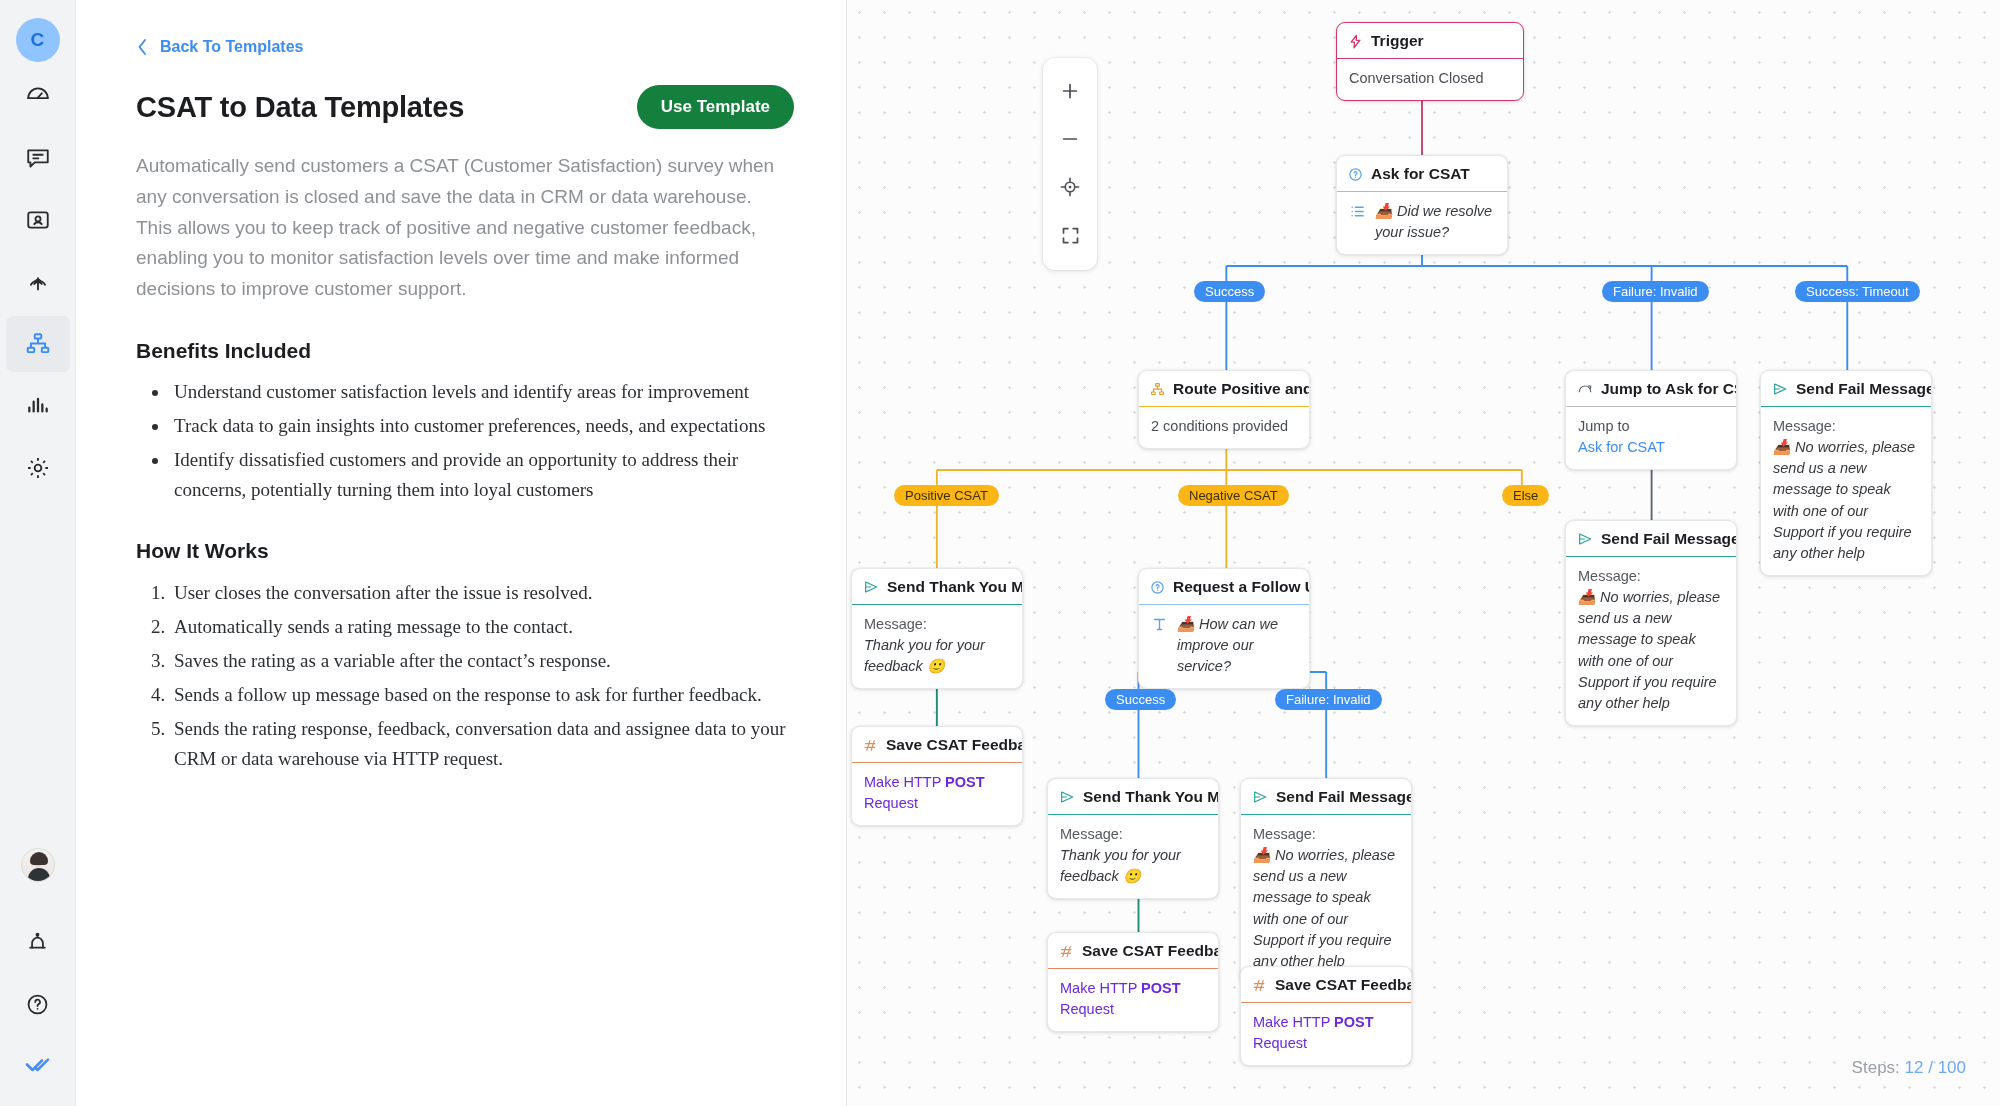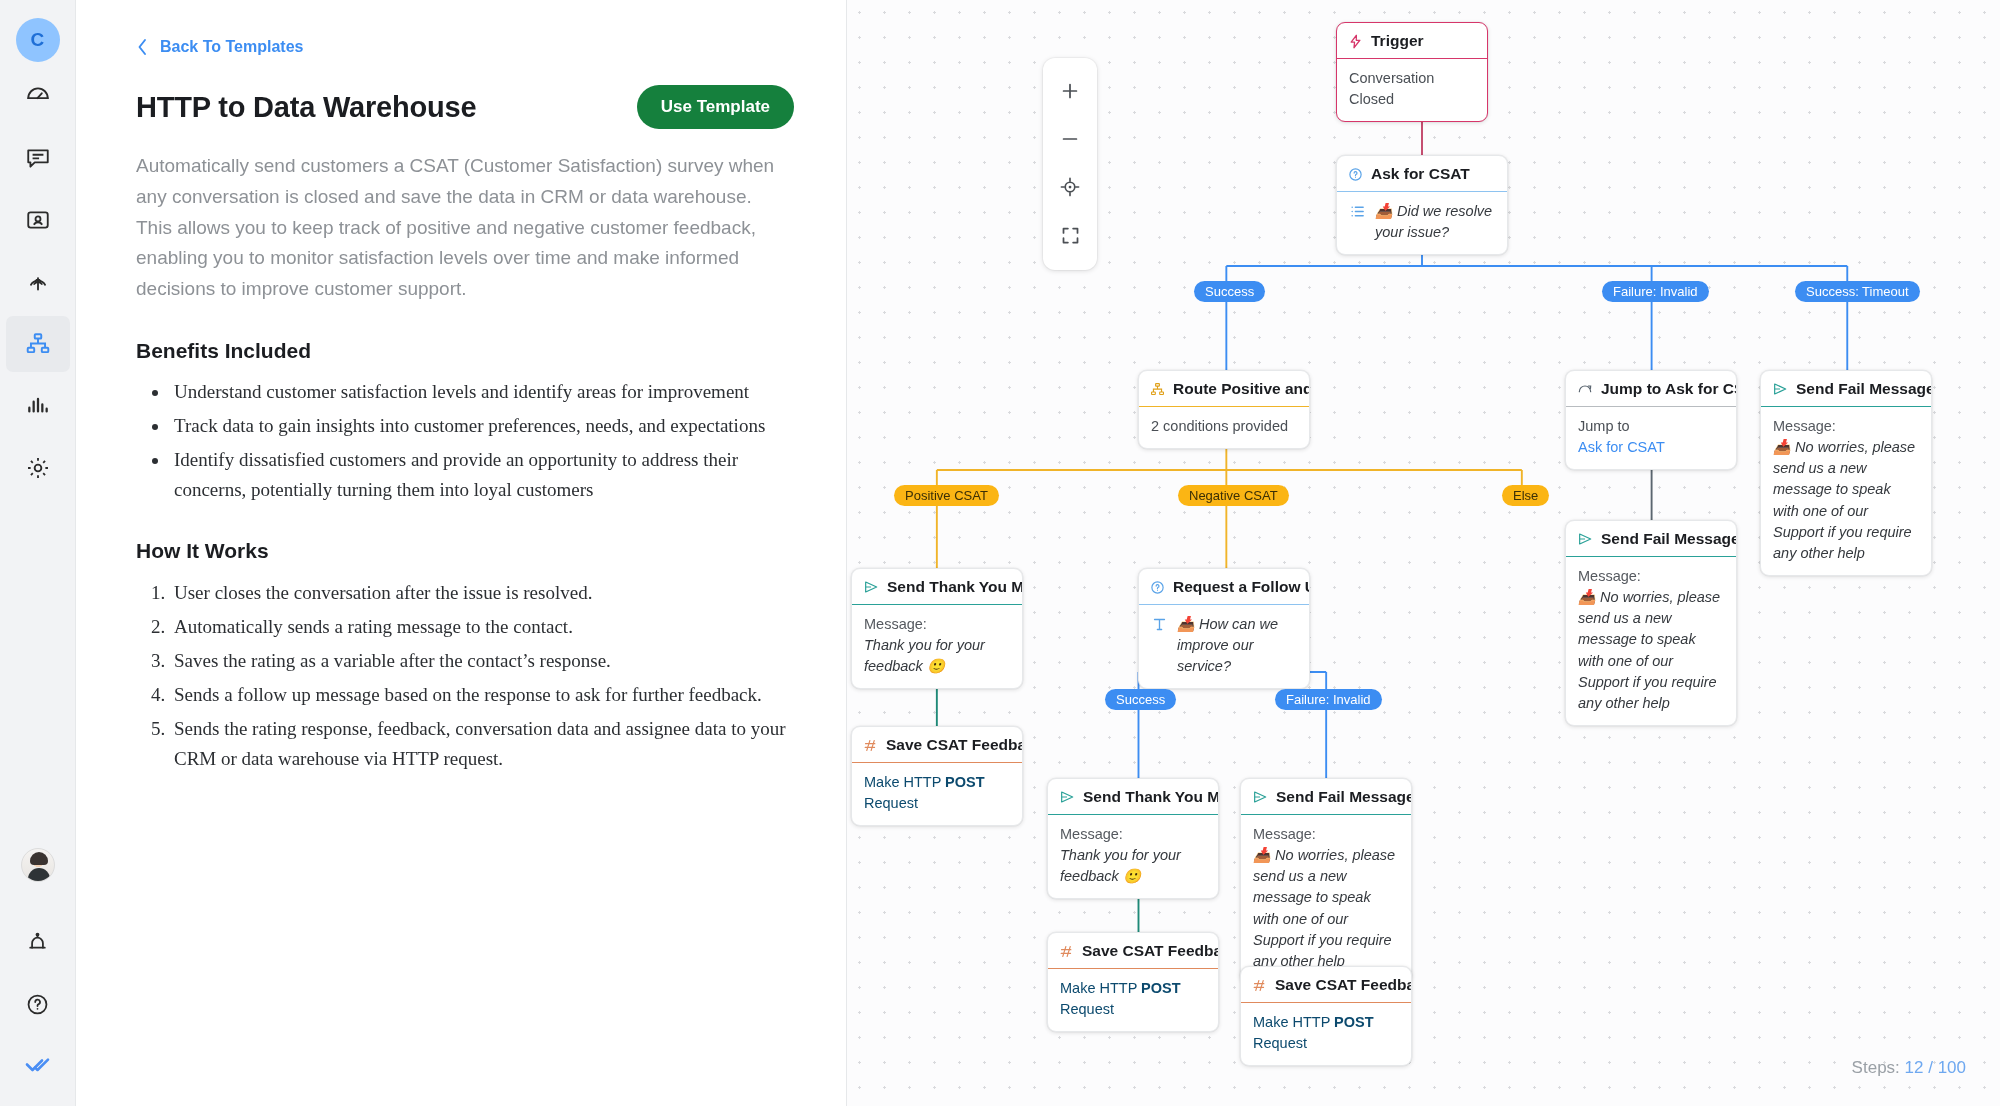--- a/index.html
+++ b/index.html
@@ -133,21 +133,21 @@
   .node.teal .nhead { border-bottom: 1.5px solid #2aa198; }
   .node.orange { border: 1.2px solid #e6e8ea; }
   .node.orange .nhead { border-bottom: 1.5px solid #e08a5d; }
   .node.grey   { border: 1.2px solid #e6e8ea; }
   .node.grey .nhead { border-bottom: 1.2px solid #b8bcc0; }
   .node.blue .nbody, .node.teal .nbody, .node.orange .nbody,
   .node.amber .nbody, .node.grey .nbody, .node.trigger .nbody { }
 
   .qbody { display: flex; gap: 9px; align-items: flex-start; }
   .qbody .qi { flex: 0 0 auto; padding-top: 2px; }
-  .http-line { font-size: 14.5px; color: #0c4a6e; margin-top: 11px; }
+  .http-line { font-size: 14.5px; color: #6d28d9; margin-top: 11px; }
 
   
   .pill {
     position: absolute; z-index: 4; border-radius: 11px;
     font-size: 13px; font-weight: 500; padding: 3.5px 11px 4.5px;
     white-space: nowrap; line-height: 1;
   }
   .pill.b { background: #3c8df2; color: #fff; }
   .pill.y { background: #fbb514; color: #3b2f06; }
 
@@ -245,21 +245,21 @@
     <div class="back-row">
       <span class="back-chev">
         <svg width="13" height="20" viewBox="0 0 13 20" fill="none" stroke="currentColor" stroke-width="1.9" stroke-linecap="round" stroke-linejoin="round">
           <path d="M9 3 3.5 10 9 17"></path>
         </svg>
       </span>
       <span>Back To Templates</span>
     </div>
 
     <div class="title-row">
-      <h1 class="page-title">HTTP to Data Warehouse</h1>
+      <h1 class="page-title">CSAT to Data Templates</h1>
       <button class="use-btn">Use Template</button>
     </div>
 
     <p class="intro">Automatically send customers a CSAT (Customer Satisfaction) survey when any conversation is closed and save the data in CRM or data warehouse. This allows you to keep track of positive and negative customer feedback, enabling you to monitor satisfaction levels over time and make informed decisions to improve customer support.</p>
 
     <h2 class="sec-h">Benefits Included</h2>
     <ul class="benefits">
       <li>Understand customer satisfaction levels and identify areas for improvement</li>
       <li>Track data to gain insights into customer preferences, needs, and expectations</li>
       <li>Identify dissatisfied customers and provide an opportunity to address their concerns, potentially turning them into loyal customers</li>
@@ -328,21 +328,21 @@
             <path d="M12 2.6v3.2M12 18.2v3.2M2.6 12h3.2M18.2 12h3.2"></path>
           </svg>
         </div>
         <div class="zoom-btn">
           <svg width="21" height="21" viewBox="0 0 24 24" fill="none" stroke="currentColor" stroke-width="2" stroke-linecap="round" stroke-linejoin="round">
             <path d="M4 9V4h5M20 9V4h-5M4 15v5h5M20 15v5h-5"></path>
           </svg>
         </div>
       </div>
 
-      <div class="node trigger" style="left:489px; top:22px; width:152px;">
+      <div class="node trigger" style="left:489px; top:22px; width:188px;">
         <div class="nhead">
           <span class="nicon">
             <svg width="15" height="15" viewBox="0 0 24 24" fill="none" stroke="#d6366a" stroke-width="2" stroke-linejoin="round">
                 <path d="M13.5 2 5 13h5.5L9.5 22 19 10h-5.8z"></path>
               </svg>
           </span>
           <span>Trigger</span>
         </div>
         <div class="nbody">Conversation Closed</div>
       </div>

